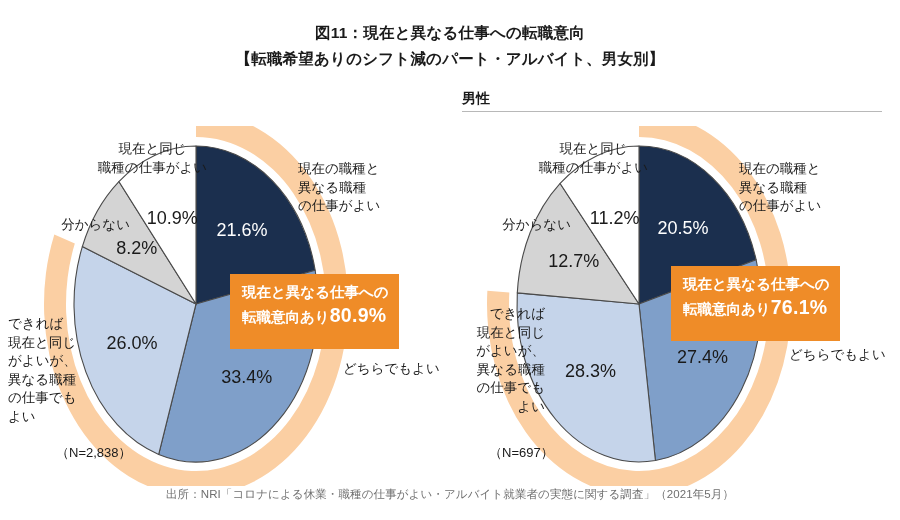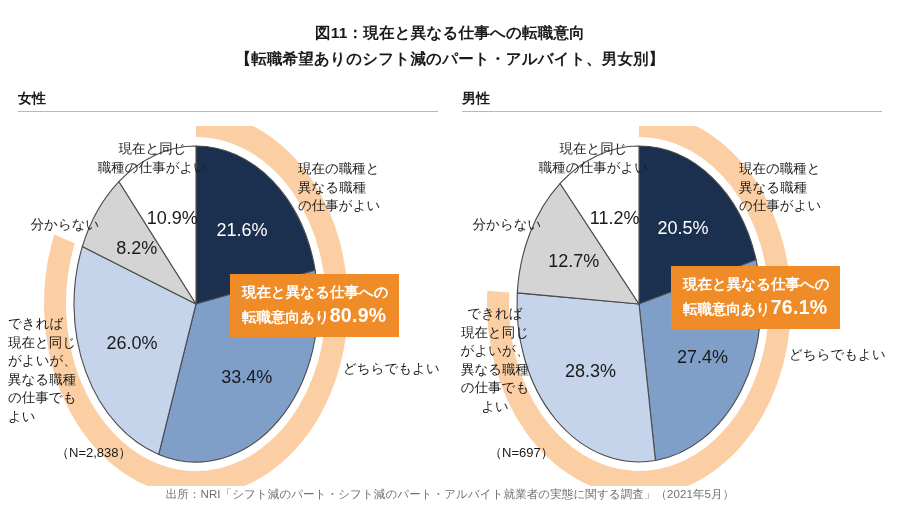--- a/index.html
+++ b/index.html
@@ -44,30 +44,30 @@
   #panel-male   { left: 443px; }
 
   .pie-stage { position: absolute; left: 0; top: 8px; width: 450px; height: 360px; }
   .pie-svg { position: absolute; left: 0; top: 0; }
 
   
   .lbl {
     position: absolute; font-size: 13.5px; line-height: 18.5px;
     color: #1a1a1a; white-space: pre-line; margin-top: 12px;
   }
-  .lbl-r { text-align: center; }
+  .lbl-r { text-align: right; }
   .lbl-l { text-align: left; }
   .lbl-c { text-align: center; }
 
   
 
   
   .callout {
     position: absolute; background: #ef8c28;
-    padding: 7px 10px 8px 12px;
+    padding: 7px 10px 20px 12px;
     color: #ffffff; font-weight: bold;
     line-height: 23px; white-space: nowrap;
   }
   .callout .c1 { font-size: 14.5px; display: block; }
   .callout .c2 { font-size: 14.5px; display: block; }
   .callout .c2 .big { font-size: 19.5px; letter-spacing: 0.3px; }
 
   
   .nlabel {
     position: absolute; font-size: 13px; color: #1a1a1a;
@@ -83,24 +83,20 @@
 </head>
 <body>
 
 <div id="root">
 
   <div class="title-block">
     <div class="title-line">図11：現在と異なる仕事への転職意向</div>
     <div class="title-line">【転職希望ありのシフト減のパート・アルバイト、男女別】</div>
   </div>
 
-  <div class="panel-header" id="hdr-female">
-    <span class="hdr-text">女性</span>
-    <span class="hdr-rule"></span>
-  </div>
   <div class="panel-header" id="hdr-male">
     <span class="hdr-text">男性</span>
     <span class="hdr-rule"></span>
   </div>
 
   <div class="panel" id="panel-female">
     <div class="pie-stage">
       <svg class="pie-svg" id="svg-female" width="450" height="360" viewBox="0 0 450 360">
           <path d="M 196 -14 A 152 192 0 1 1 54.32519090635196 108.44312959272716 L 74.83075538043259 117.5000137603408 A 130 167 0 1 0 196 11 Z" fill="#fbcfa3"></path>
           <path d="M 196 178 L 196 20 A 122 158 0 0 1 315.1915336000626 144.29355873887297 Z" fill="#1b2f4e" stroke="#4a4a4a" stroke-width="1.1" stroke-linejoin="round"></path>
@@ -170,15 +166,15 @@
 よい</div>
 
     <div class="callout" style="left:228px; top:148px;">
       <span class="c1">現在と異なる仕事への</span>
       <span class="c2"><span>転職意向あり</span><span class="big">76.1%</span></span>
     </div>
 
     <div class="nlabel" style="left:38px; top:326px;margin-left:8px;">（N=697）</div>
   </div>
 
-  <div class="footer">出所：NRI「シフト減のパート・シフト減のパート・アルバイト就業者の実態に関する調査」（2021年5月）</div>
+  <div class="footer">出所：NRI「コロナによる休業・職種の仕事がよい・アルバイト就業者の実態に関する調査」（2021年5月）</div>
 
 </div>
 
 </body></html>

